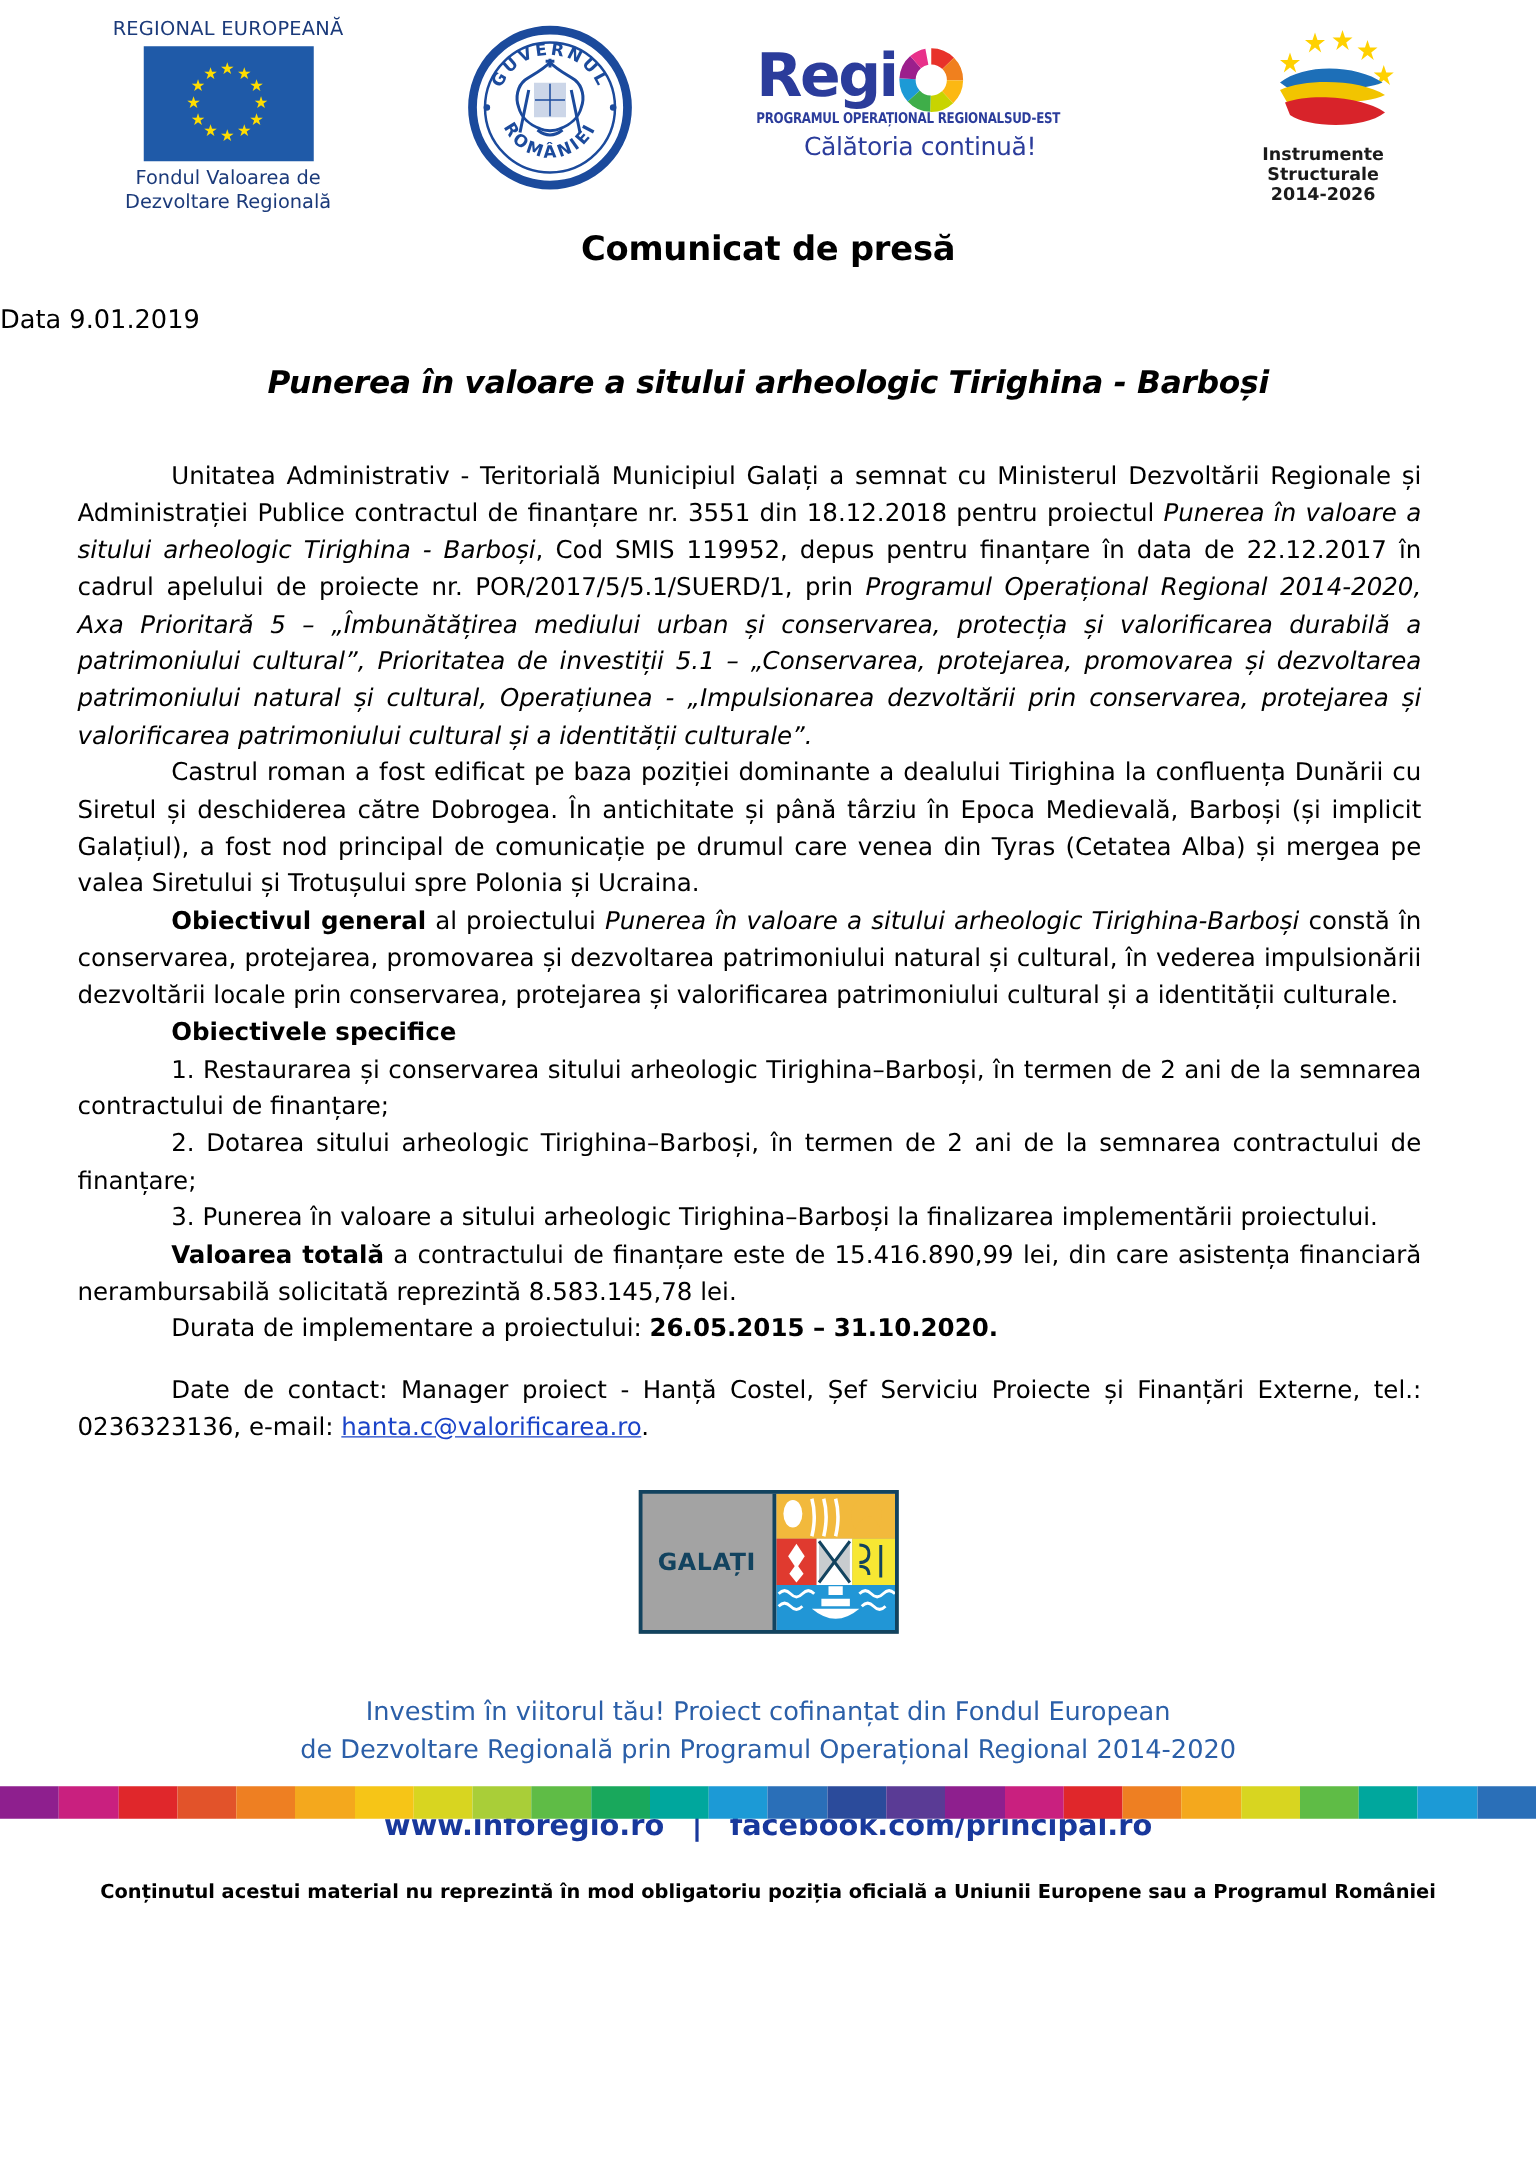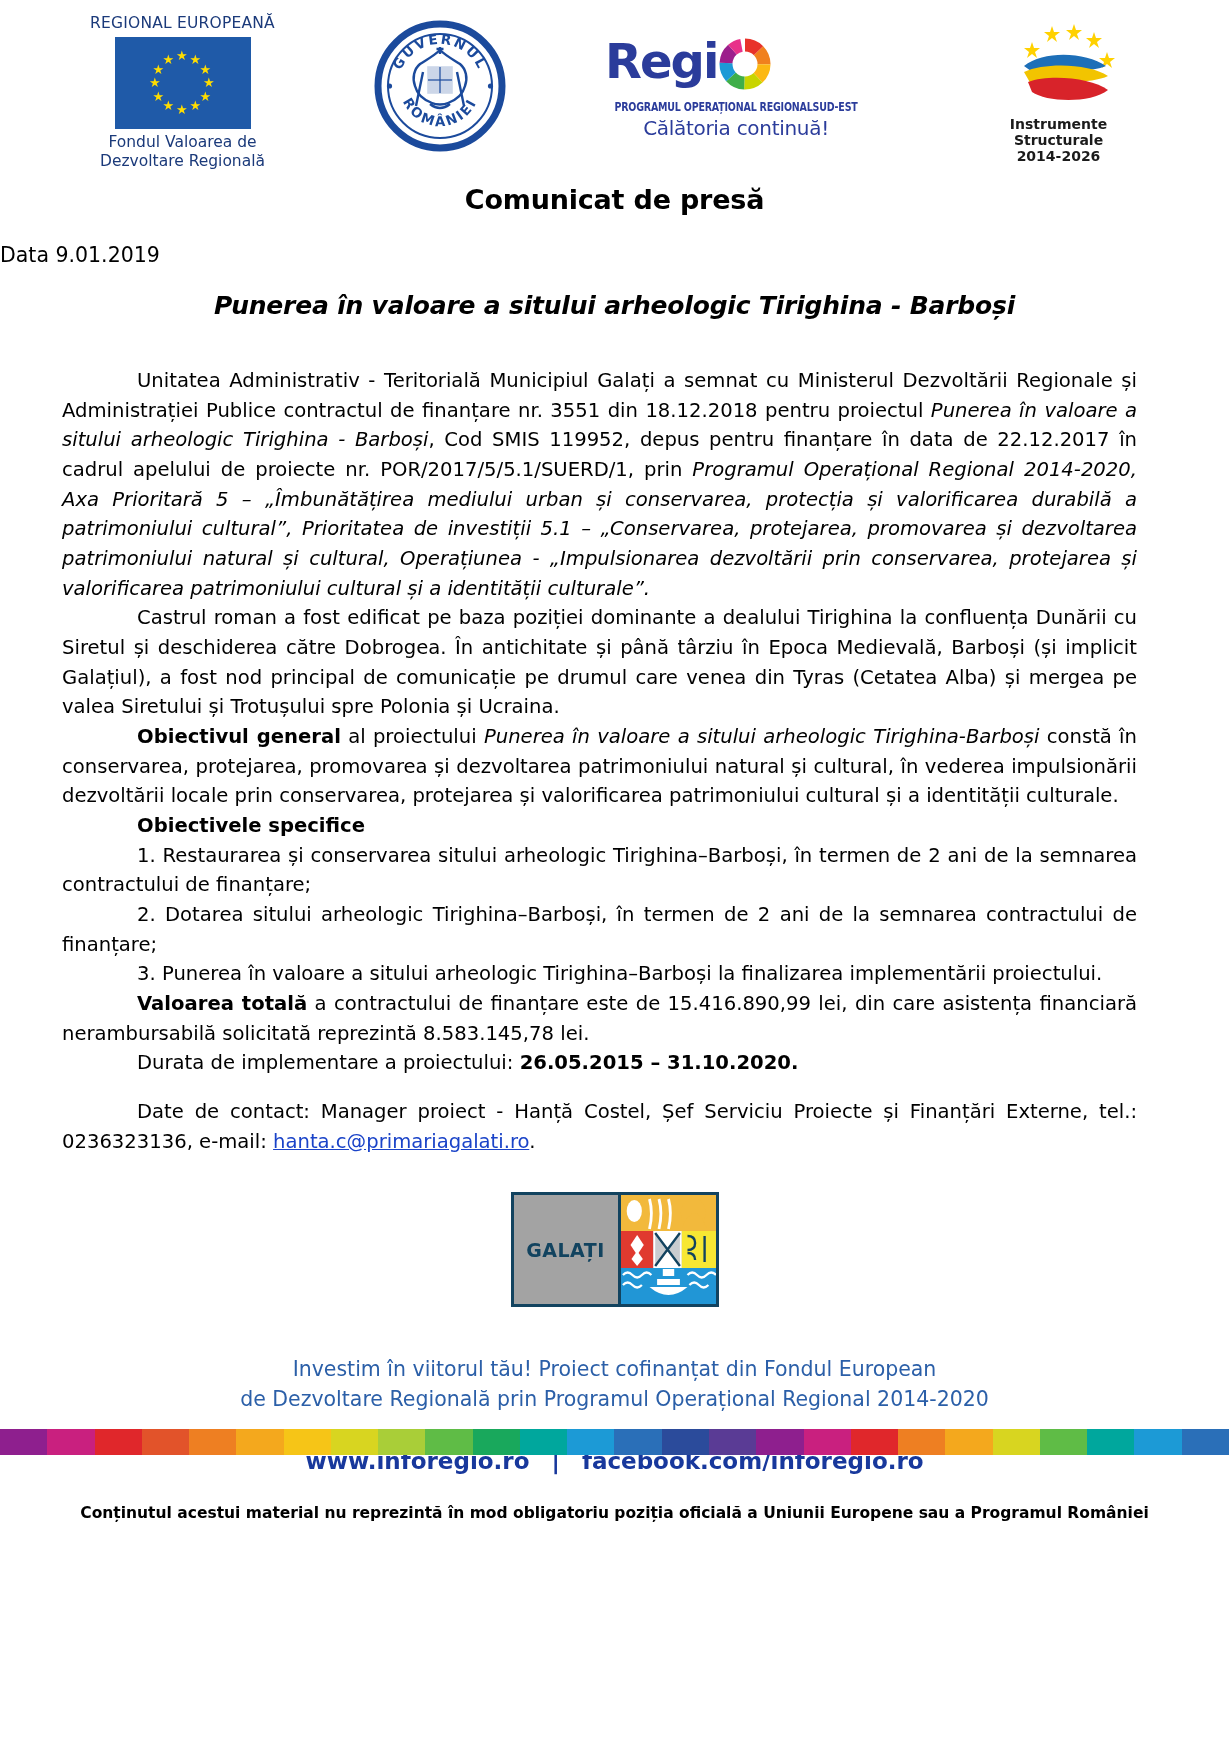--- a/index.html
+++ b/index.html
@@ -24,21 +24,21 @@
   
   .gov{width:132px;height:132px;position:relative;margin-top:6px;}
   .gov svg{display:block;}
 
   
   .regio{width:262px;margin-top:18px;position:relative;}
   .regio-word{display:flex;align-items:flex-start;}
   .regio-text{font-family:"DejaVu Sans",sans-serif;font-weight:bold;font-size:48px;
               color:#2b3c9b;letter-spacing:-2px;line-height:58px;}
   .regio-ring{width:52px;height:52px;margin-left:2px;margin-top:6px;position:relative;}
-  .regio-sub{display:flex;justify-content:center;align-items:baseline;margin-top:12px;}
+  .regio-sub{display:flex;justify-content:flex-start;align-items:baseline;margin-top:1px;}
   .regio-por{font-size:9.5px;font-weight:bold;color:#2b3c9b;letter-spacing:-0.2px;
              transform:scaleY(1.25);transform-origin:left bottom;}
   .regio-sudest{font-size:9.5px;font-weight:bold;color:#2b3c9b;letter-spacing:-0.2px;
                 transform:scaleY(1.25);transform-origin:right bottom;}
   .regio-tag{font-size:20px;color:#2b3c9b;text-align:center;margin-top:3px;letter-spacing:-.3px;}
 
   
   .instr{width:185px;text-align:center;margin-top:8px;}
   .instr-mark{width:130px;height:92px;margin:0 auto;position:relative;}
   .instr-t1{font-size:14px;font-weight:bold;color:#1b1b1b;margin-top:2px;}
@@ -194,21 +194,21 @@
     <p>1. Restaurarea și conservarea sitului arheologic Tirighina–Barboși, în termen de 2 ani de la semnarea contractului de finanțare;</p>
     <p>2. Dotarea sitului arheologic Tirighina–Barboși, în termen de 2 ani de la semnarea contractului de finanțare;</p>
     <p>3. Punerea în valoare a sitului arheologic Tirighina–Barboși la finalizarea implementării proiectului.</p>
 
     <p><span class="b">Valoarea totală</span><span> a contractului de finanțare este de 15.416.890,99 lei, din care asistența financiară nerambursabilă solicitată reprezintă 8.583.145,78 lei.</span></p>
 
     <p><span>Durata de implementare a proiectului: </span><span class="b">26.05.2015 – 31.10.2020.</span></p>
 
     <div class="gap"></div>
 
-    <p><span>Date de contact: Manager proiect - Hanță Costel, Șef Serviciu Proiecte și Finanțări Externe, tel.: 0236323136, e-mail: </span><a class="mlink" href="#">hanta.c@primariagalati.ro</a><span>.</span></p>
+    <p><span>Date de contact: Manager proiect - Hanță Costel, Șef Serviciu Proiecte și Finanțări Externe, tel.: 0236323136, e-mail: </span><a class="mlink" href="#">hanta.c@valorificarea.ro</a><span>.</span></p>
   </div>
 
   <div class="galati-wrap">
     <div class="galati">
       <div class="galati-left">
         <span class="galati-word">GALAȚI</span>
       </div>
       <div class="galati-right">
         <svg viewBox="0 0 100 109" width="100%" height="100%" preserveAspectRatio="none" aria-hidden="true">
           <rect x="0" y="0" width="100" height="36" fill="#f2b93c"></rect>
@@ -276,17 +276,17 @@
       <i style="background: rgb(238, 127, 34);"></i>
       <i style="background: rgb(244, 168, 29);"></i>
       <i style="background: rgb(216, 213, 32);"></i>
       <i style="background: rgb(95, 188, 70);"></i>
       <i style="background: rgb(0, 167, 157);"></i>
       <i style="background: rgb(28, 154, 214);"></i>
       <i style="background: rgb(42, 111, 184);"></i>
     </div>
 
   <div class="urls">
-    <a href="#" style="color:inherit;text-decoration:none">www.inforegio.ro</a><span class="sep">|</span><a href="#" style="color:inherit;text-decoration:none">facebook.com/inforegio.ro</a>
+    <a href="#" style="color:inherit;text-decoration:none">www.inforegio.ro</a><span class="sep">|</span><a href="#" style="color:inherit;text-decoration:none">facebook.com/principal.ro</a>
   </div>
 
   <div class="disc">Conținutul acestui material nu reprezintă în mod obligatoriu poziția oficială a Uniunii Europene sau a Programul României</div>
 </div>
 
 </body></html>

